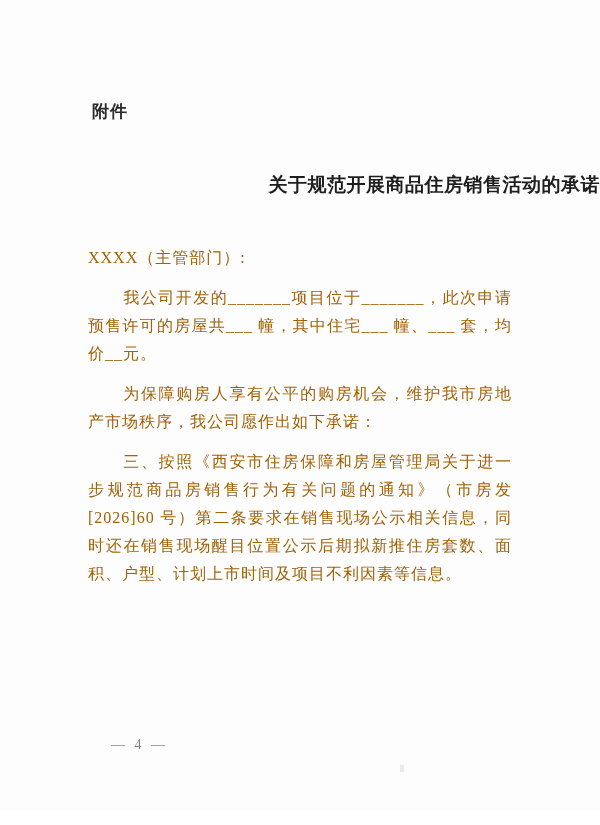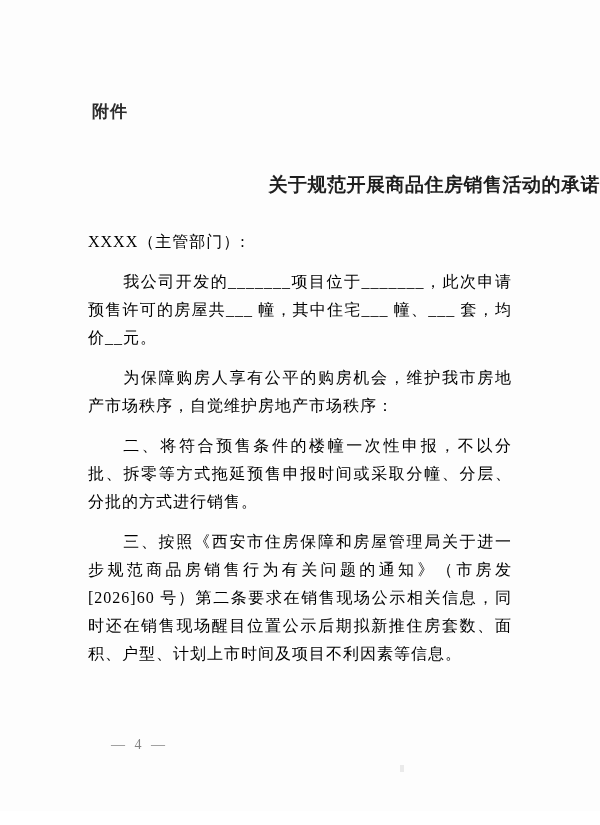--- a/index.html
+++ b/index.html
@@ -33,27 +33,27 @@
     margin: 0;
     text-align: right;
     font-size: 19px;
     font-weight: bold;
     color: #1e1e1e;
     letter-spacing: 0.5px;
   }
   .body-text {
     position: absolute;
     left: 88px;
-    top: 228px;
+    top: 244px;
     width: 424px;
     font-size: 16px;
     line-height: 28px;
     letter-spacing: 1px;
     text-align: justify;
-    color: #000000;
+    color: #a16207;
   }
   .salutation {
     margin: 0 0 12px 0;
   }
   .para {
     margin: 12px 0 12px 0;
     text-indent: 2.2em;
   }
   .para.tight {
     margin-bottom: 8px;
@@ -86,24 +86,23 @@
   <div class="attachment">附件</div>
 
   <h1 class="title">关于规范开展商品住房销售活动的承诺</h1>
 
   <div class="body-text">
 
     <div class="salutation">XXXX（主管部门）:</div>
 
     <p class="para">我公司开发的_______项目位于_______，此次申请预售许可的房屋共___ 幢，其中住宅___ 幢、___ 套，均价__元。</p>
 
-    <p class="para">为保障购房人享有公平的购房机会，维护我市房地产市场秩序，自觉维护房地产市场秩序：</p>
+    <p class="para">为保障购房人享有公平的购房机会，维护我市房地产市场秩序，我公司愿作出如下承诺：</p>
 
 
-    <p class="para tight">二、将符合预售条件的楼幢一次性申报，不以分批、拆零等方式拖延预售申报时间或采取分幢、分层、分批的方式进行销售。</p>
 
     <p class="para last">三、按照《西安市住房保障和房屋管理局关于进一步规范商品房销售行为有关问题的通知》（市房发[2026]60 号）第二条要求在销售现场公示相关信息，同时还在销售现场醒目位置公示后期拟新推住房套数、面积、户型、计划上市时间及项目不利因素等信息。</p>
 
   </div>
 
   <div class="page-number">— 4 —</div>
 
   <div class="scan-artifact"></div>
 
 </div>

